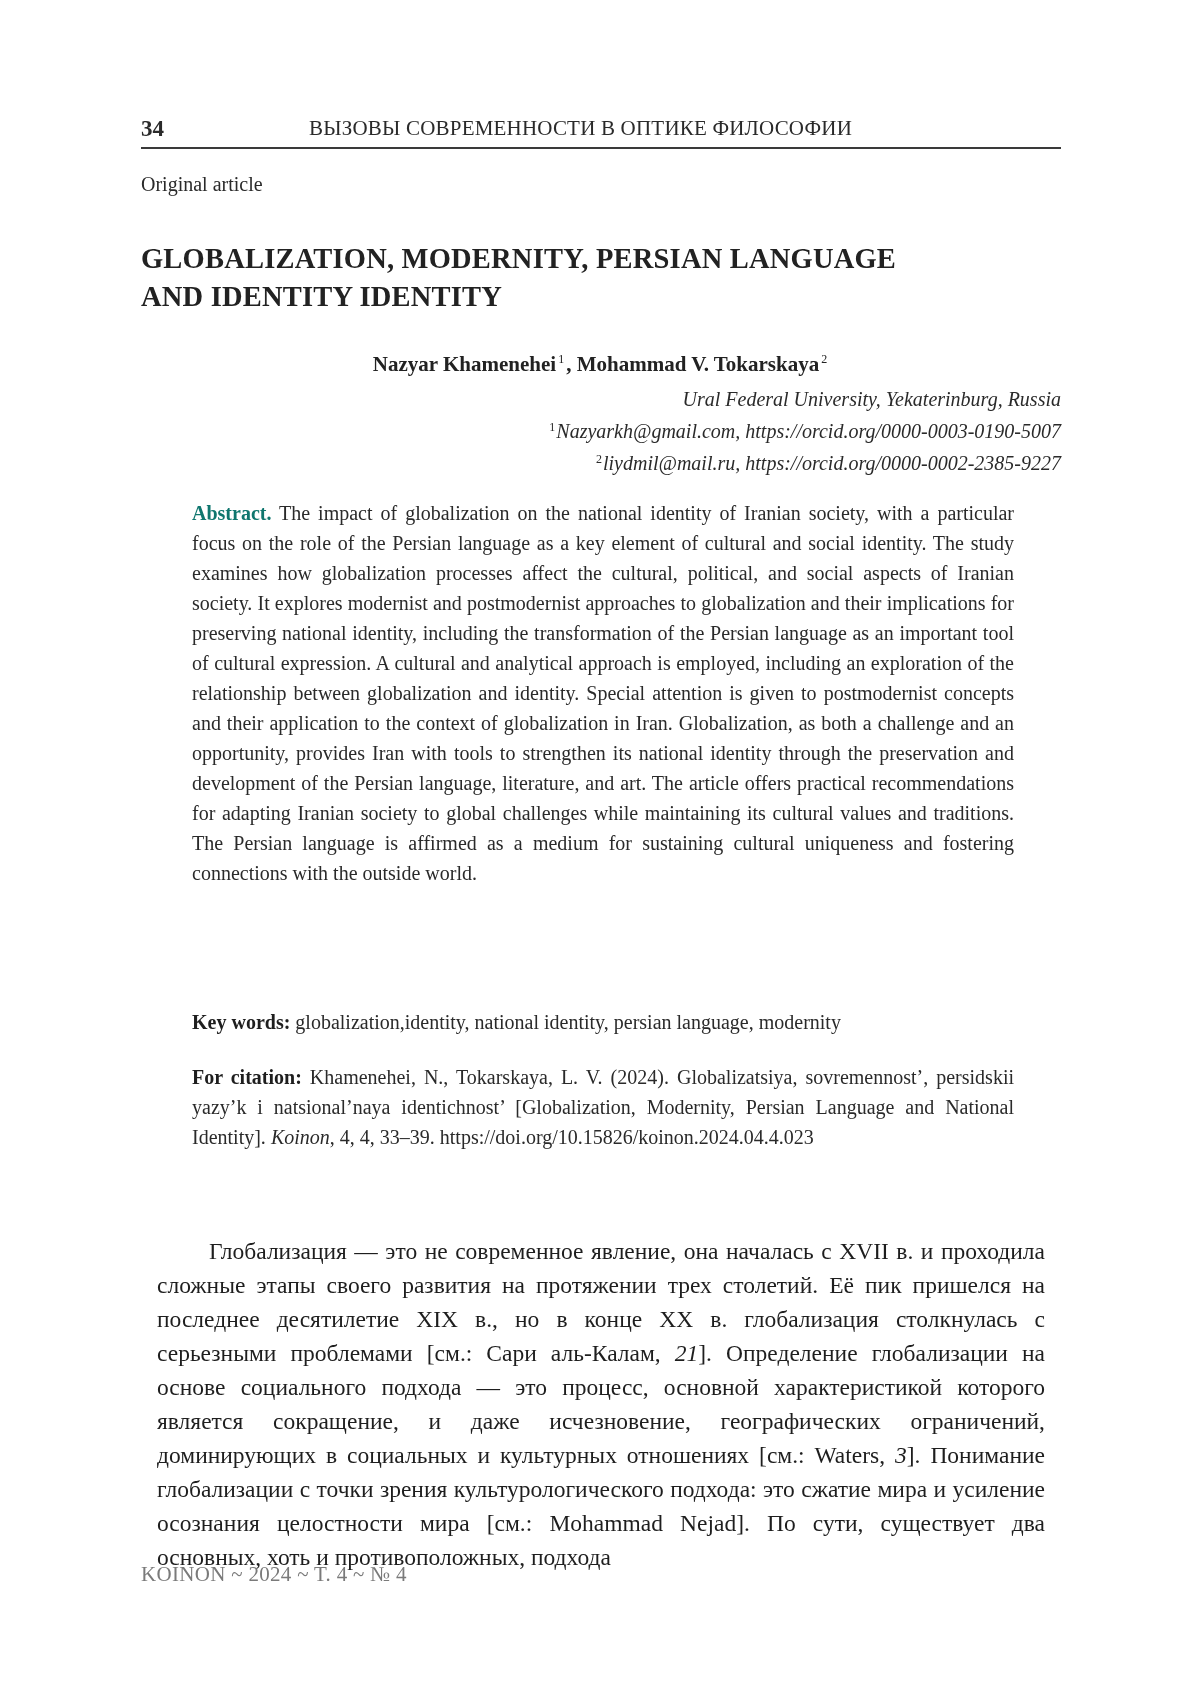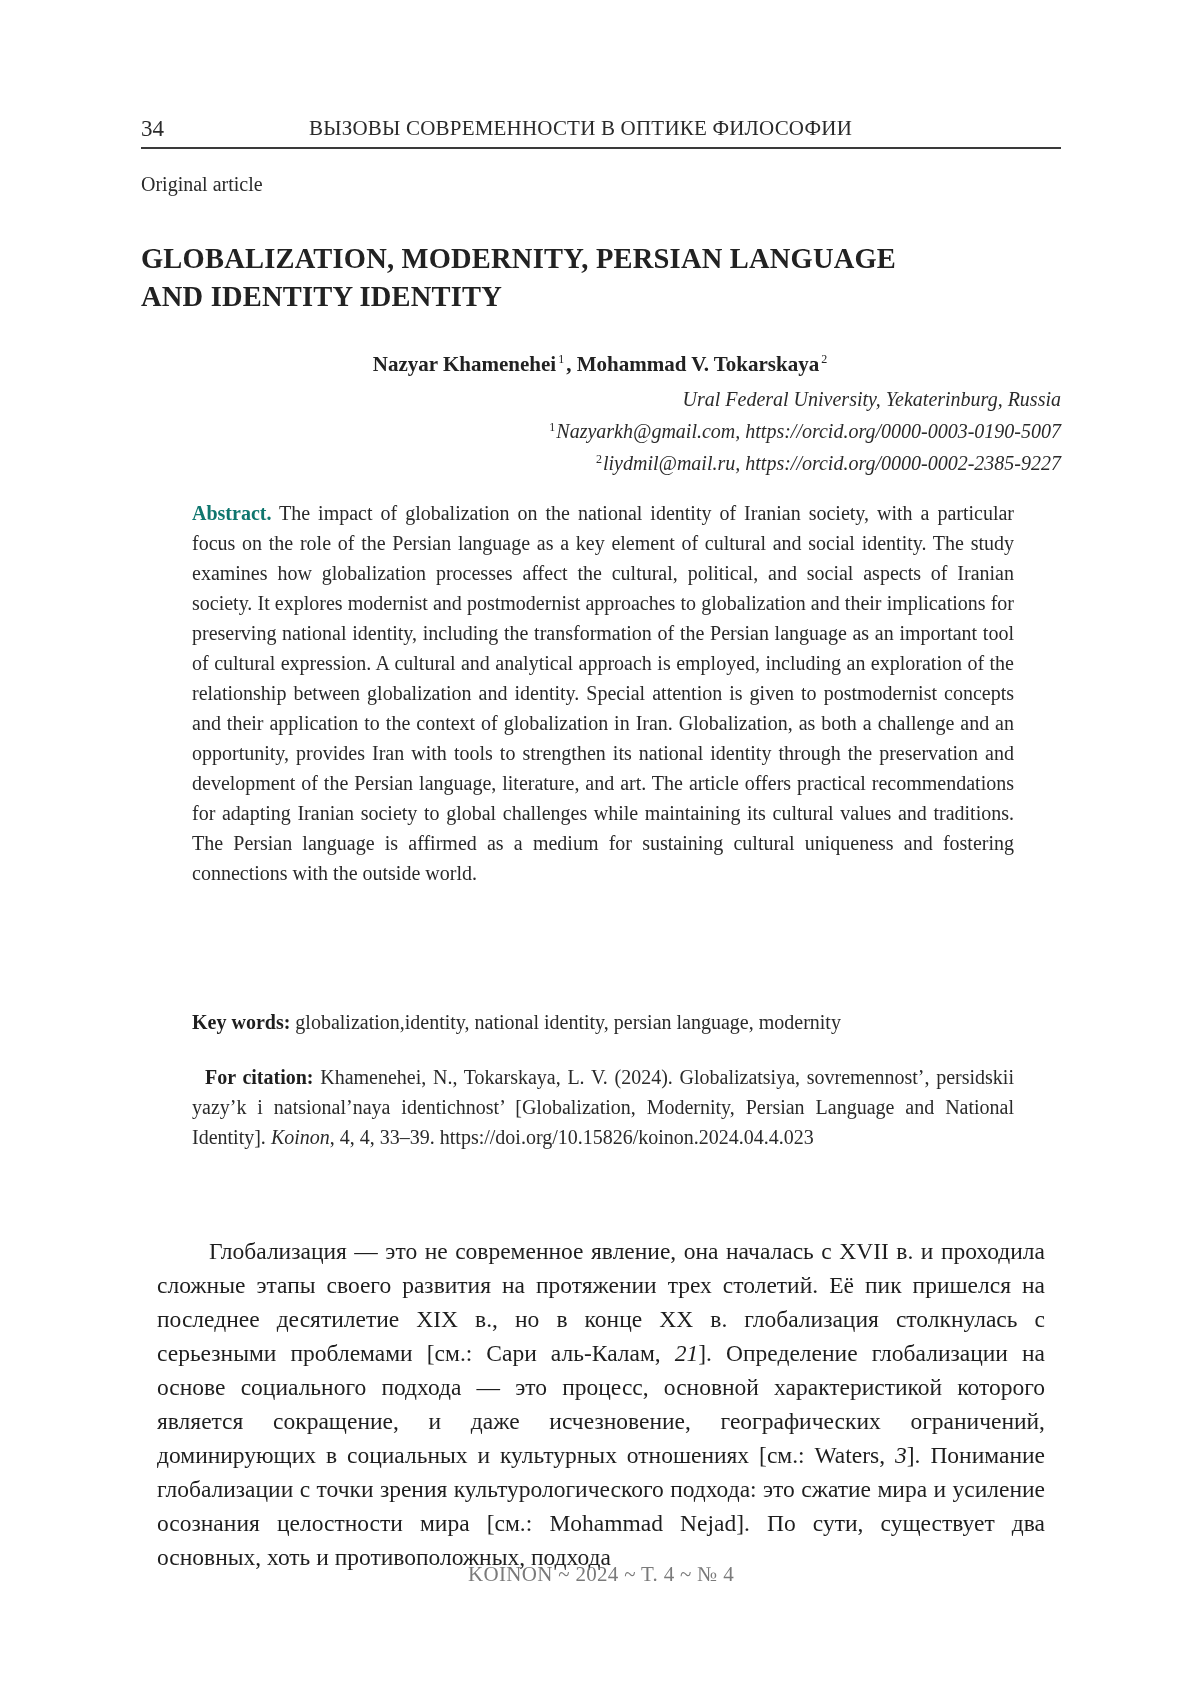--- a/index.html
+++ b/index.html
@@ -28,20 +28,21 @@
       top: 112px;
       width: 920px;
       height: 36px;
     }
     .page-number {
       position: absolute;
       left: 0;
       top: 4px;
       font-size: 23px;
       color: #2a2a2a;
+      font-weight: bold;
     }
     .journal-section {
       position: absolute;
       left: 168px;
       top: 4px;
       font-size: 21px;
       letter-spacing: 0.2px;
       color: #2a2a2a;
     }
     .header-rule {
@@ -131,21 +132,21 @@
     .citation-block {
       position: absolute;
       left: 192px;
       top: 1062px;
       width: 822px;
       font-size: 20px;
       line-height: 30px;
       text-align: justify;
       color: #2a2a2a;
     }
-    .citation-block .label { font-weight: bold; color: #1e1e1e; margin-left: 13px; }
+    .citation-block .label { font-weight: bold; color: #1e1e1e; }
     .citation-block .journal { font-style: italic; }
     .body-text {
       position: absolute;
       left: 141px;
       top: 1218px;
       width: 920px;
       font-size: 23.5px;
       line-height: 34px;
       text-align: justify;
       color: #1e1e1e;
@@ -153,21 +154,21 @@
     .body-text p {
       margin: 16px;
       text-indent: 52px;
     }
     .body-text .ital { font-style: italic; }
     .footer {
       position: absolute;
       left: 141px;
       top: 1562px;
       width: 920px;
-      text-align: center;
+      text-align: left;
       font-size: 21px;
       color: #7a7a7a;
       letter-spacing: 0.3px;
     }
   </style>
 </head>
 <body>
 
 <div class="page">
 

